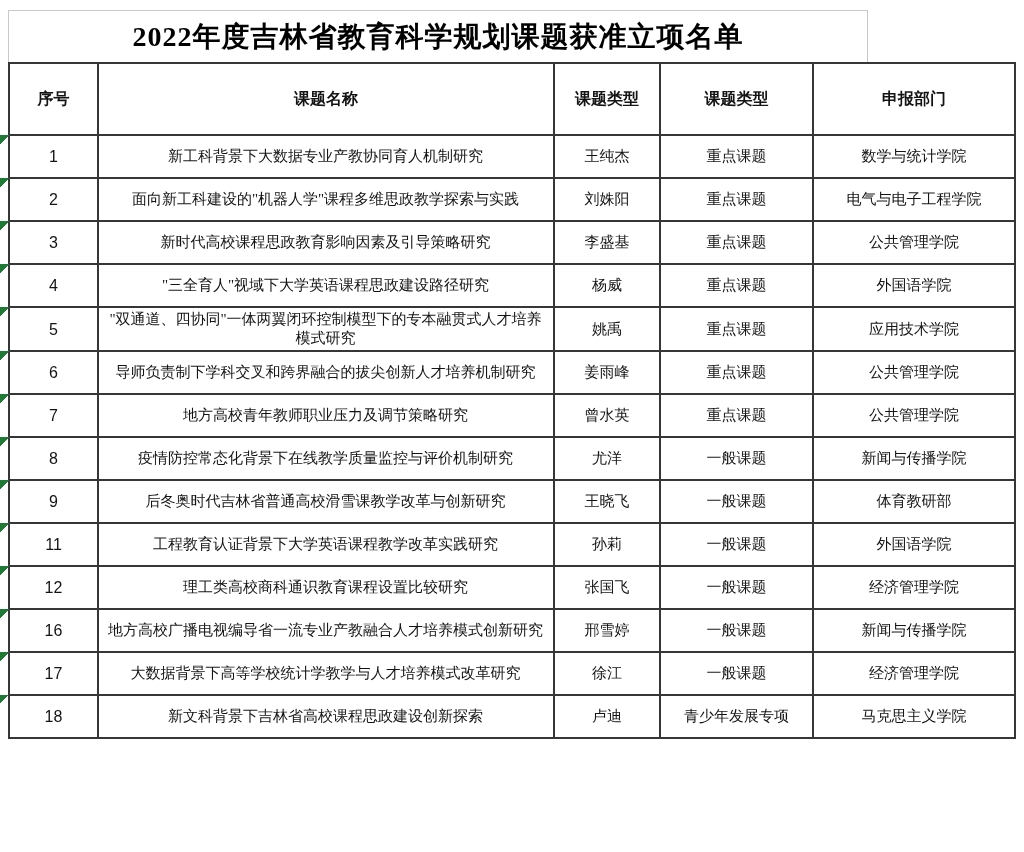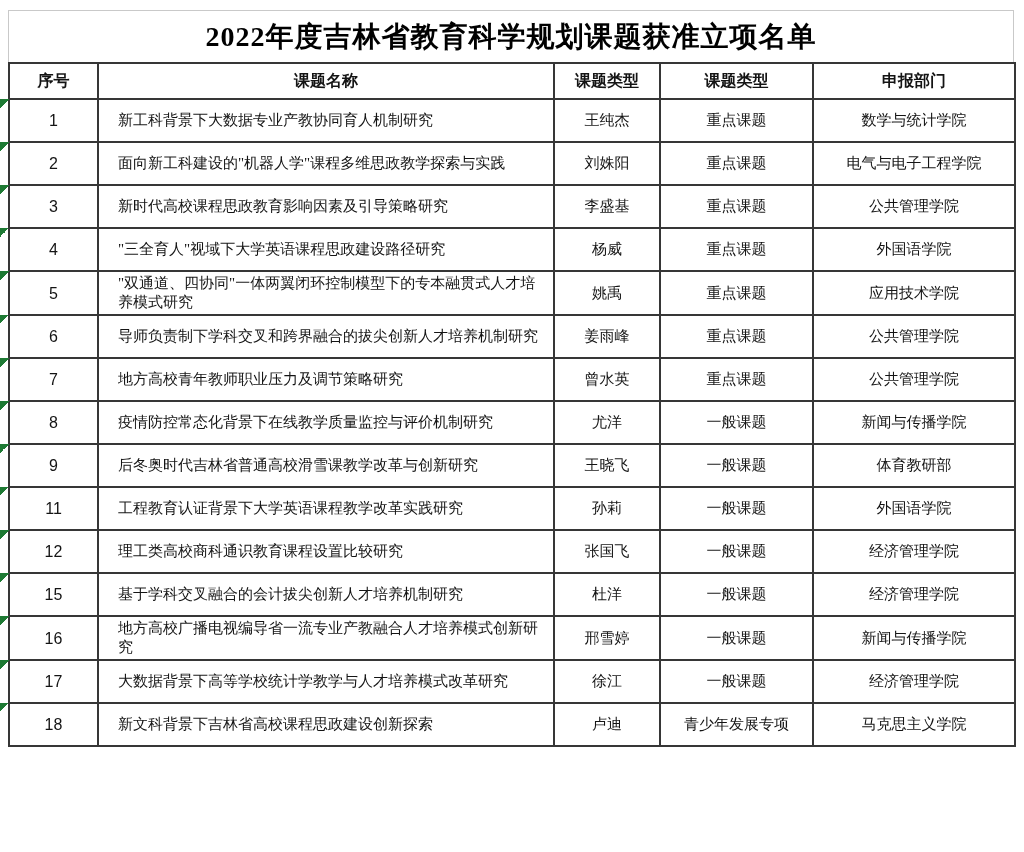--- a/index.html
+++ b/index.html
@@ -15,21 +15,21 @@
     position: relative;
     box-sizing: border-box;
     width: 1024px;
     height: 852px;
     padding: 10px 10px 0 8px;
     background: #ffffff;
     overflow: hidden;
   }
   .title-box {
     box-sizing: border-box;
-    width: 1006px;
+    width: 860px;
     height: 52px;
     border: 1px solid #c9c9c9;
     border-bottom: none;
     display: flex;
     align-items: center;
     justify-content: center;
     font-size: 28px;
     font-weight: bold;
     color: #000000;
     letter-spacing: 1px;
@@ -43,38 +43,38 @@
   .grid th, .grid td {
     border: 2px solid #363636;
     background: #ffffff;
     overflow: visible;
   }
   .grid th {
     height: 34px;
     font-size: 16px;
     font-weight: bold;
     text-align: center;
-    padding: 0 2px;
+    padding: 18px 2px;
   }
   .grid td {
     height: 37px;
     font-size: 15px;
     text-align: center;
     vertical-align: middle;
     padding: 1px 2px;
     line-height: 19px;
   }
   td.cell-index {
     position: relative;
     font-family: "Liberation Sans", sans-serif;
     font-size: 16px;
   }
   td.cell-title {
-    text-align: left;
-    padding: 2px 6px 2px 19px;
+    text-align: center;
+    padding: 2px 6px 2px 5px;
   }
   .error-triangle {
     position: absolute;
     left: -10px;
     top: -1px;
     width: 9px;
     height: 9px;
     background: linear-gradient(to bottom right, #1e7a34 50%, rgba(0,0,0,0) 50%);
     pointer-events: none;
   }
@@ -175,27 +175,20 @@
           <td class="cell-department">外国语学院</td>
         </tr>
         <tr>
           <td class="cell-index"><span class="error-triangle"></span><span>12</span></td>
           <td class="cell-title">理工类高校商科通识教育课程设置比较研究</td>
           <td class="cell-applicant">张国飞</td>
           <td class="cell-type">一般课题</td>
           <td class="cell-department">经济管理学院</td>
         </tr>
         <tr>
-          <td class="cell-index"><span class="error-triangle"></span><span>15</span></td>
-          <td class="cell-title">基于学科交叉融合的会计拔尖创新人才培养机制研究</td>
-          <td class="cell-applicant">杜洋</td>
-          <td class="cell-type">一般课题</td>
-          <td class="cell-department">经济管理学院</td>
-        </tr>
-        <tr>
           <td class="cell-index"><span class="error-triangle"></span><span>16</span></td>
           <td class="cell-title">地方高校广播电视编导省一流专业产教融合人才培养模式创新研究</td>
           <td class="cell-applicant">邢雪婷</td>
           <td class="cell-type">一般课题</td>
           <td class="cell-department">新闻与传播学院</td>
         </tr>
         <tr>
           <td class="cell-index"><span class="error-triangle"></span><span>17</span></td>
           <td class="cell-title">大数据背景下高等学校统计学教学与人才培养模式改革研究</td>
           <td class="cell-applicant">徐江</td>

